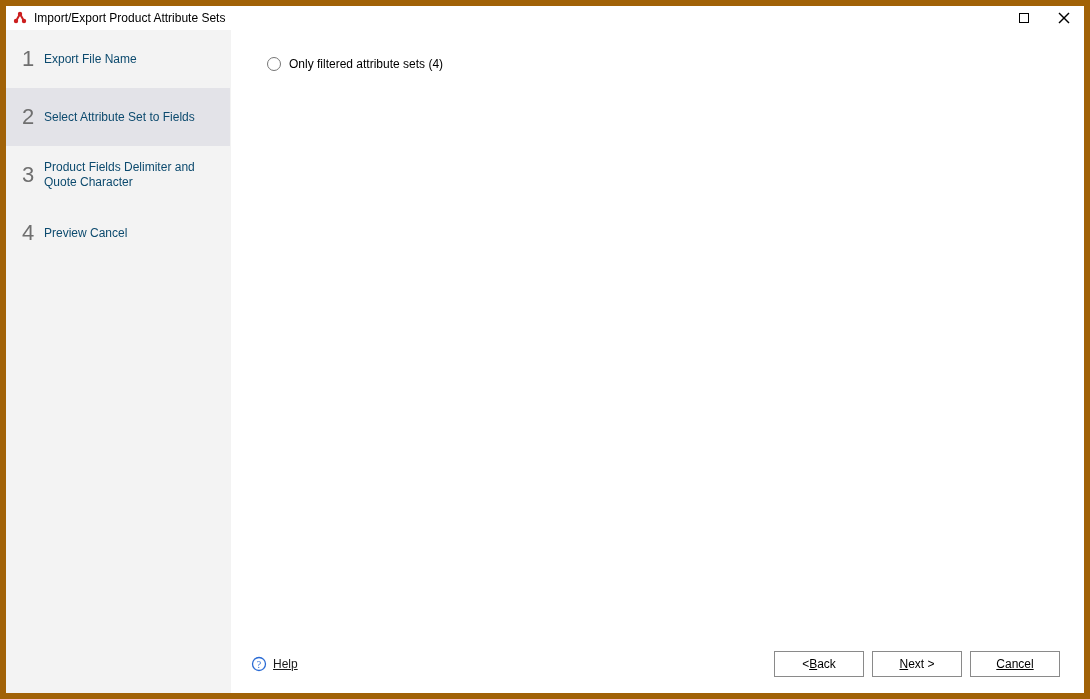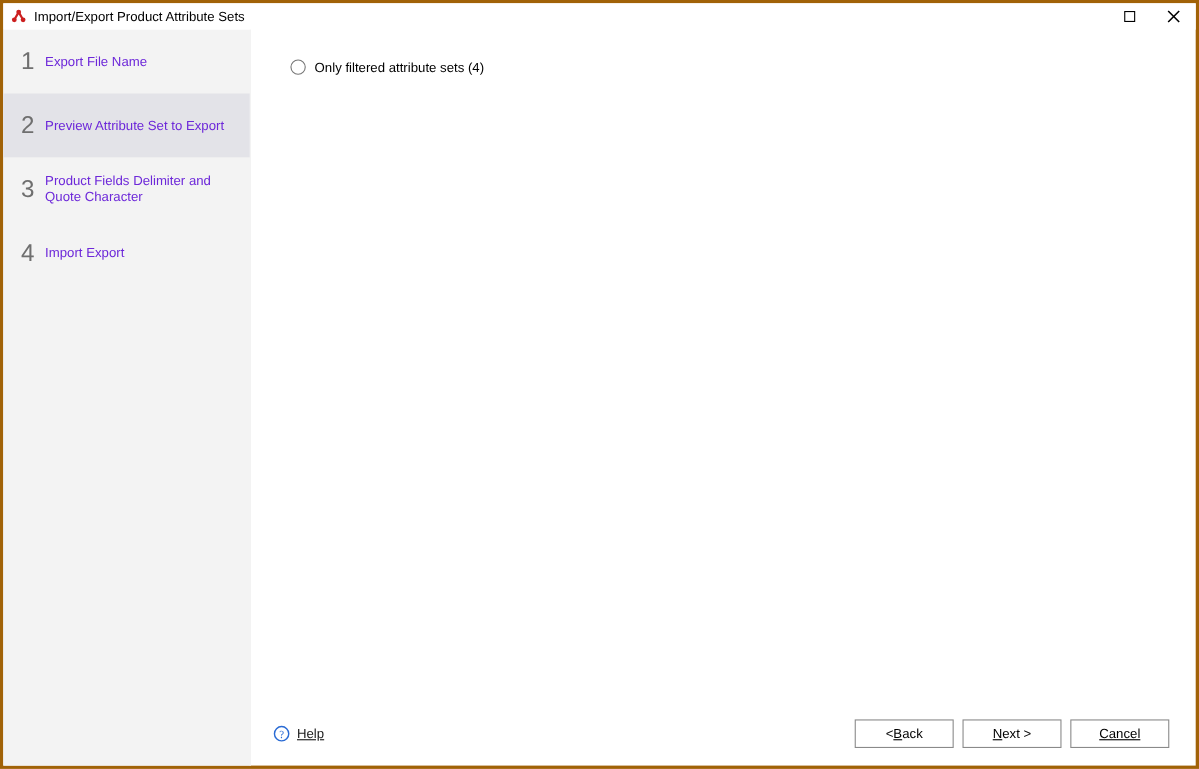--- a/index.html
+++ b/index.html
@@ -8,21 +8,21 @@
     width: 1090px; height: 699px;
     font-family: "Segoe UI", Tahoma, sans-serif;
     font-size: 12px;
     color: #000;
     background: #fff;
     overflow: hidden;
   }
   .window {
     width: 1090px; height: 699px;
     display: flex; flex-direction: column;
-    border: 3px solid #a16207;
+    border: 6px solid #a16207;
     justify-content: flex-end;
   }
   .titlebar {
     height: 24px;
     display: flex; align-items: center;
     padding: 0 0 0 6px;
     background: #fff;
   }
   .titlebar .app-icon {
     width: 16px; height: 16px;
@@ -53,21 +53,21 @@
   }
   .step.active { background: #e3e3e8; }
   .step .num {
     font-size: 22px;
     color: #6f6f6f;
     width: 22px;
     font-weight: 400;
     flex: 0 0 auto;
   }
   .step .lbl {
-    color: #6d28d9;
+    color: #0c4a6e;
     flex: 1;
     line-height: 1.25;
   }
   .content {
     flex: 1;
     display: flex; flex-direction: column;
     padding: 20px 20px 10px 14px;
     min-width: 0;
   }
   .prompt { margin: 0 0 10px 0; }
@@ -144,29 +144,29 @@
 
   <div class="body">
 
     <div class="sidebar">
       <div class="step">
         <span class="num">1</span>
         <span class="lbl">Export File Name</span>
       </div>
       <div class="step active">
         <span class="num">2</span>
-        <span class="lbl">Preview Attribute Set to Export</span>
+        <span class="lbl">Select Attribute Set to Fields</span>
       </div>
       <div class="step">
         <span class="num">3</span>
         <span class="lbl">Product Fields Delimiter and Quote Character</span>
       </div>
       <div class="step">
         <span class="num">4</span>
-        <span class="lbl">Import Export</span>
+        <span class="lbl">Preview Cancel</span>
       </div>
     </div>
 
     <div class="content">
       <div class="radios">
         <div class="radio-row">
           <input type="radio" name="sel" style="">
           <label>Only filtered attribute sets (4)</label>
         </div>
       </div>

